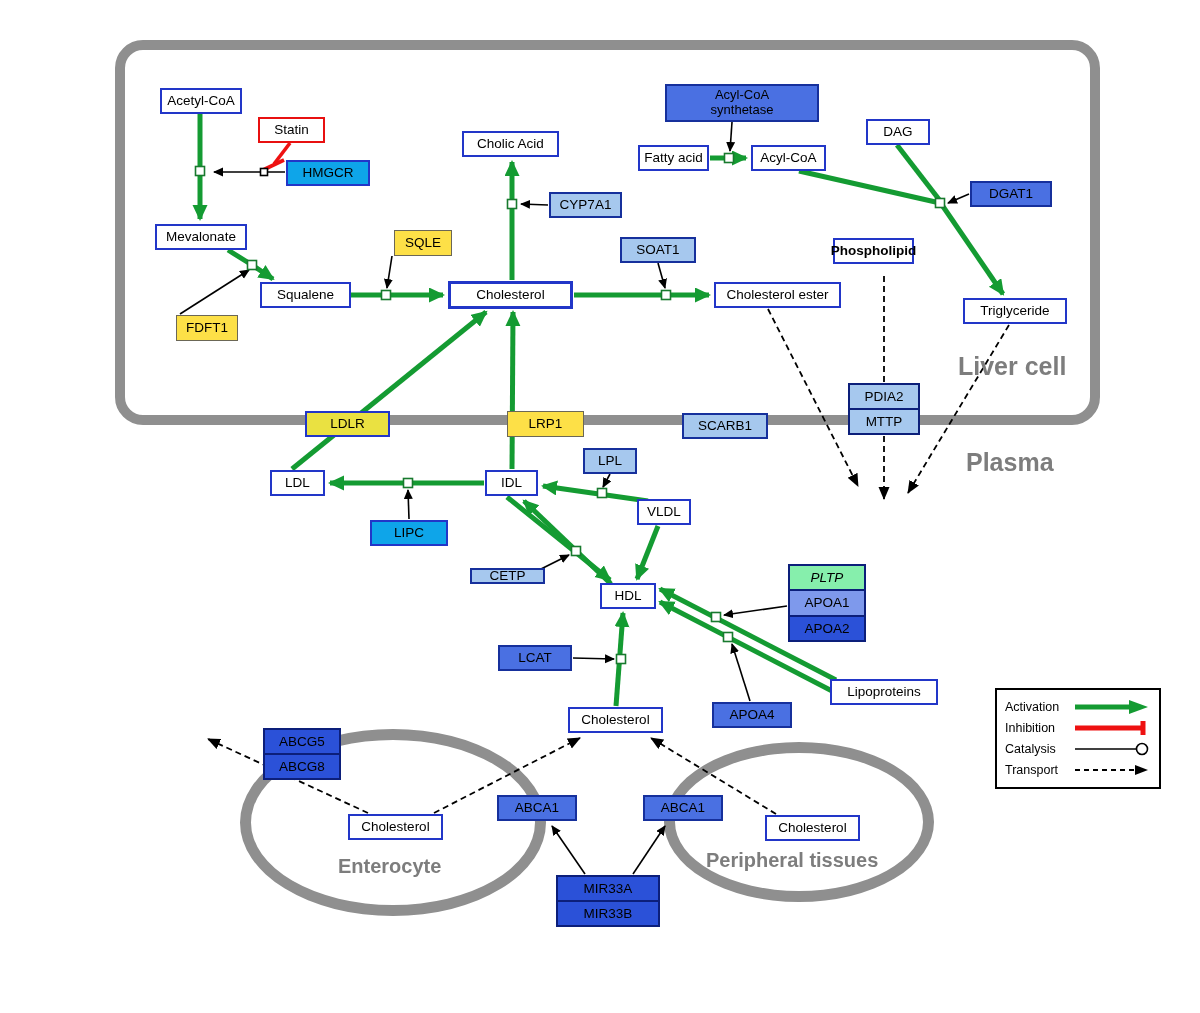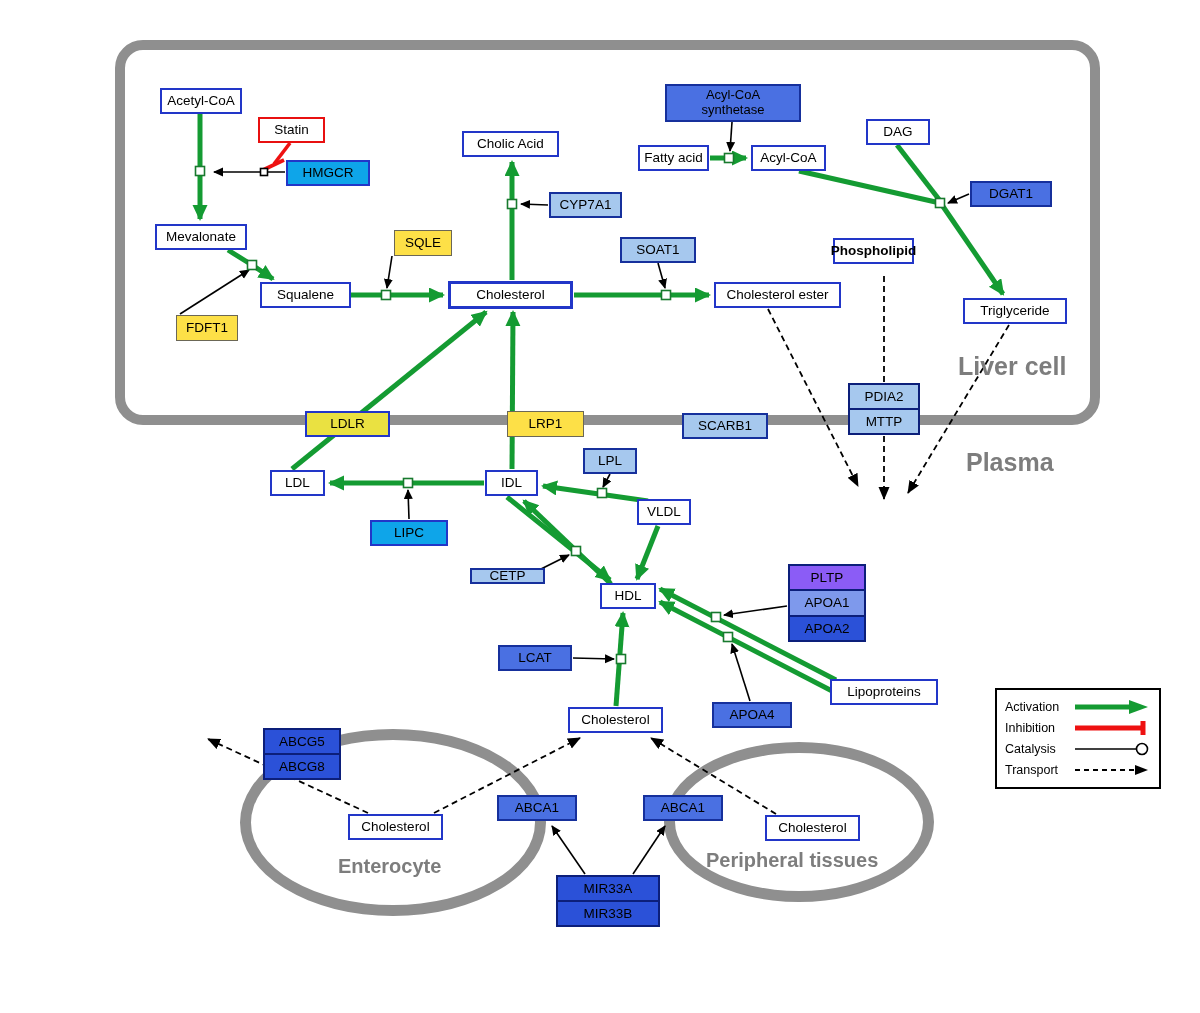--- a/index.html
+++ b/index.html
@@ -151,21 +151,21 @@
     </div>
   <div class="node lblue" style="left:549px;top:192px;width:73px;height:26px;">
       <span>CYP7A1</span>
     </div>
   <div class="node lblue" style="left:620px;top:237px;width:76px;height:26px;">
       <span>SOAT1</span>
     </div>
   <div class="node" style="left:714px;top:282px;width:127px;height:26px;">
       <span>Cholesterol ester</span>
     </div>
-  <div class="node mblue" style="left:665px;top:84px;width:136px;height:38px;font-size:13px;padding:0 20px;">
+  <div class="node mblue" style="left:665px;top:84px;width:154px;height:38px;font-size:13px;padding:0 20px;">
       <span>Acyl-CoA synthetase</span>
     </div>
   <div class="node" style="left:638px;top:145px;width:71px;height:26px;">
       <span>Fatty acid</span>
     </div>
   <div class="node" style="left:751px;top:145px;width:75px;height:26px;">
       <span>Acyl-CoA</span>
     </div>
   <div class="node" style="left:866px;top:119px;width:64px;height:26px;">
       <span>DAG</span>
@@ -211,21 +211,21 @@
       <span>LIPC</span>
     </div>
   <div class="node lblue" style="left:470px;top:568px;width:75px;height:16px;text-align:right;">
       <span>CETP</span>
     </div>
   <div class="node" style="left:600px;top:583px;width:56px;height:26px;">
       <span>HDL</span>
     </div>
 
   <div class="node stack" style="left:788px;top:564px;width:78px;height:78px;border-width:2px;">
-    <div class="cell" style="background:#8b5cf6;">PLTP</div>
+    <div class="cell" style="background:#86efac;font-style:italic;">PLTP</div>
     <div class="cell" style="background:#7e99ec;">APOA1</div>
     <div class="cell" style="background:#2b51d8;">APOA2</div>
   </div>
 
   <div class="node mblue" style="left:498px;top:645px;width:74px;height:26px;">
       <span>LCAT</span>
     </div>
   <div class="node mblue" style="left:712px;top:702px;width:80px;height:26px;">
       <span>APOA4</span>
     </div>

